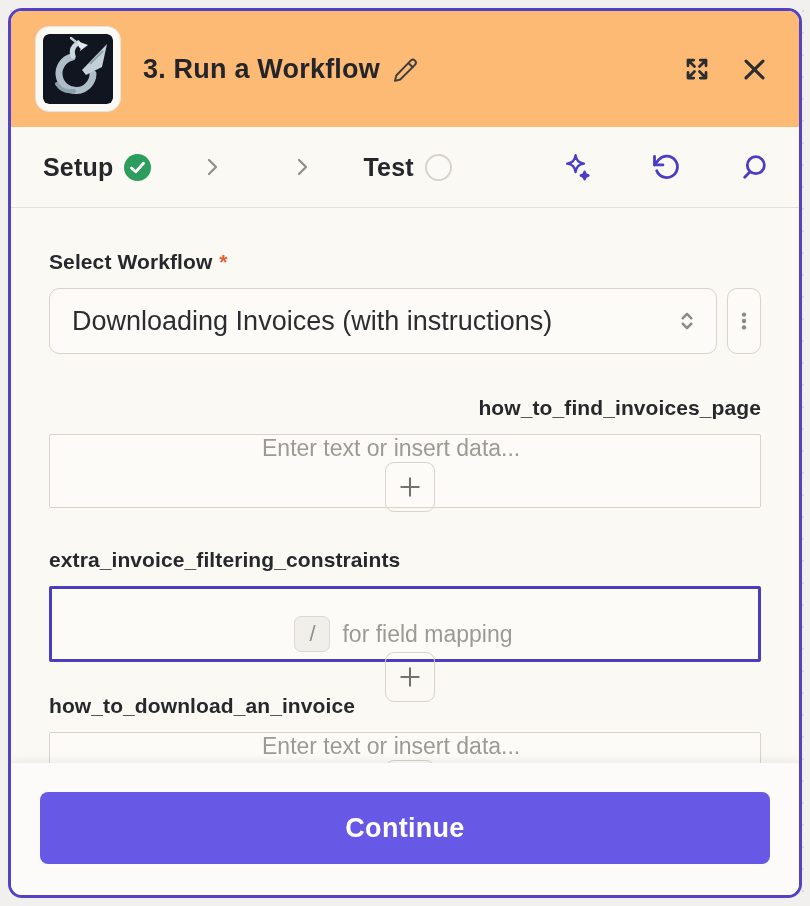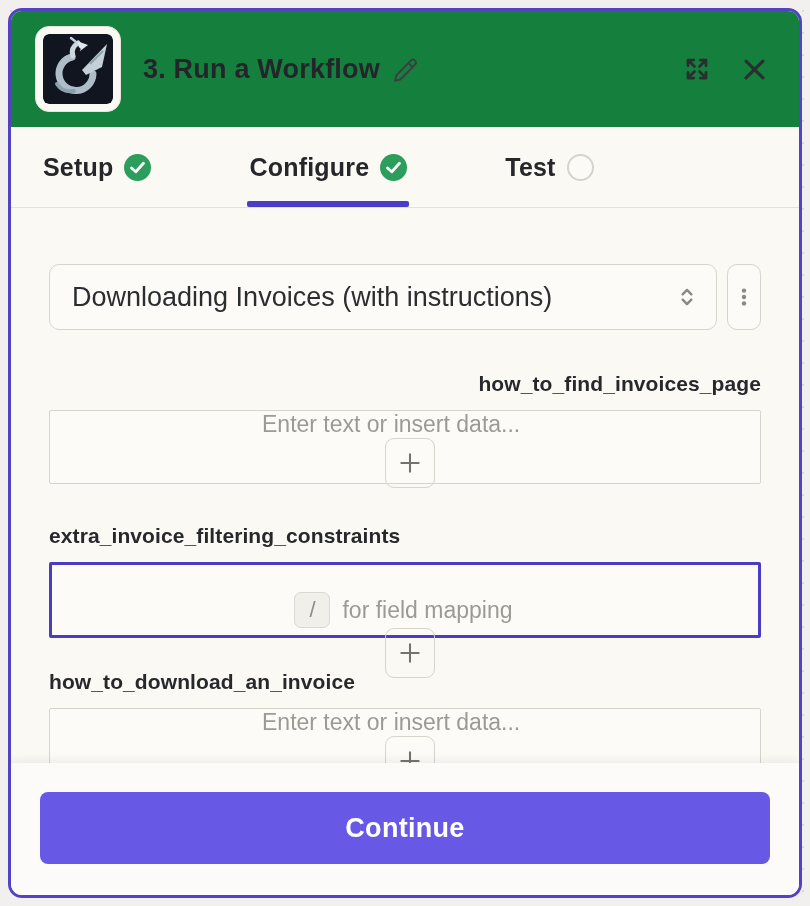--- a/index.html
+++ b/index.html
@@ -12,21 +12,21 @@
     color: #26282b;
   }
   .dialog {
     position: absolute; left: 8px; top: 8px; width: 794px; height: 890px;
     border: 3px solid #5343c4; border-radius: 14px;
     background: #faf9f4; overflow: hidden;
     display: flex; flex-direction: column;
   }
   
   .header {
-    height: 116px; flex: 0 0 116px; background: #15803d;
+    height: 116px; flex: 0 0 116px; background: #fdba74;
     display: flex; align-items: center; padding: 0 30px 0 24px;
   }
   .logo-badge {
     width: 86px; height: 86px; border-radius: 14px; background: #fbf9f4;
     border: 1px solid #e7e4dd; display: flex; align-items: center; justify-content: center;
     flex: 0 0 86px;
   }
   .logo-badge svg { width: 70px; height: 70px; border-radius: 6px; display: block; }
   .title { font-size: 27px; font-weight: bold; color: #23252a; margin-left: 22px; letter-spacing: .2px; }
   .pencil { margin-left: 12px; width: 27px; height: 27px; color: #3c3e40; }
@@ -159,30 +159,20 @@
             <circle cx="13.5" cy="13.5" r="13.5" fill="#2d9d5d"></circle>
             <polyline points="7.5,14 11.8,17.8 19.5,9.3" fill="none" stroke="#ffffff" stroke-width="2.8" stroke-linecap="round" stroke-linejoin="round"></polyline>
           </svg>
       </span>
     </div>
     <span class="step-sep">
       <svg viewBox="0 0 24 24" fill="none" stroke="currentColor" stroke-width="2.2" stroke-linecap="round" stroke-linejoin="round">
           <polyline points="9,5 16,12 9,19"></polyline>
         </svg>
     </span>
-    <div class="tab">
-      <span class="tab-label">Configure</span>
-      <span class="check-circle">
-        <svg viewBox="0 0 27 27">
-            <circle cx="13.5" cy="13.5" r="13.5" fill="#2d9d5d"></circle>
-            <polyline points="7.5,14 11.8,17.8 19.5,9.3" fill="none" stroke="#ffffff" stroke-width="2.8" stroke-linecap="round" stroke-linejoin="round"></polyline>
-          </svg>
-      </span>
-      <span class="underline"></span>
-    </div>
     <span class="step-sep">
       <svg viewBox="0 0 24 24" fill="none" stroke="currentColor" stroke-width="2.2" stroke-linecap="round" stroke-linejoin="round">
           <polyline points="9,5 16,12 9,19"></polyline>
         </svg>
     </span>
     <div class="tab">
       <span class="tab-label">Test</span>
       <span class="empty-circle"></span>
     </div>
     <div class="tab-spacer"></div>
@@ -201,20 +191,23 @@
     <span class="ticon">
       <svg viewBox="0 0 24 24" fill="none" stroke="currentColor" stroke-width="2.2" stroke-linecap="round">
         <circle cx="13.8" cy="10.2" r="6.6"></circle>
         <line x1="5.2" y1="19.5" x2="8.9" y2="15.6"></line>
       </svg>
     </span>
   </div>
 
   <div class="content">
 
+    <div class="field-label">
+      <span>Select Workflow</span><span class="req">*</span>
+    </div>
     <div class="select-row">
       <div class="select-box">
         <span class="select-value">Downloading Invoices (with instructions)</span>
         <span class="updown">
           <svg viewBox="0 0 24 24" fill="none" stroke="currentColor" stroke-width="2.3" stroke-linecap="round" stroke-linejoin="round">
             <polyline points="8,9.5 12,5.5 16,9.5"></polyline>
               <polyline points="8,14.5 12,18.5 16,14.5"></polyline>
           </svg>
         </span>
       </div>

